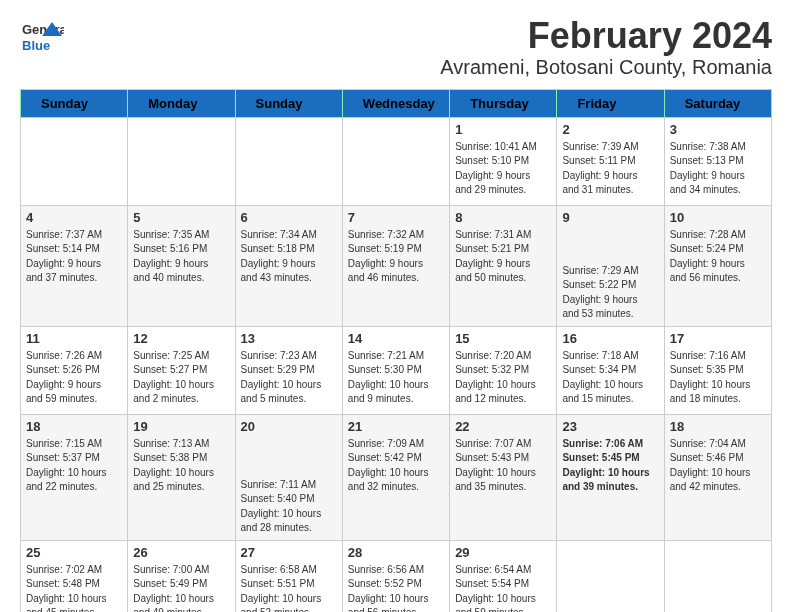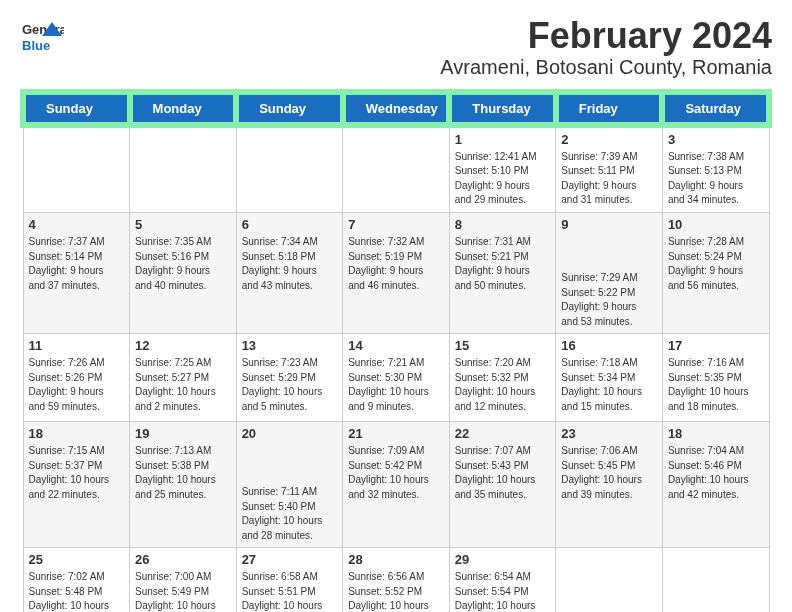--- a/index.html
+++ b/index.html
@@ -36,26 +36,26 @@
     }
     table {
       width: 100%;
       border-collapse: collapse;
       table-layout: fixed;
     }
     thead tr {
       background-color: #1a6dbf;
     }
     thead th {
-      color: #ffffff;
+      color: #000000;
       font-size: 13px;
       font-weight: bold;
       padding: 6px 20px;
       text-align: left;
-      border: 6px solid #86efac;
+      border: 1px solid #86efac;
     }
     tbody td {
       border: 1px solid #ccc;
       vertical-align: top;
       padding: 4px 5px;
       font-size: 10.5px;
       color: #333;
       height: 88px;
     }
     .day-number {
@@ -109,21 +109,21 @@
     </tr>
   </thead>
   <tbody id="calendar-body">
   <tr>
         <td class="empty-cell"></td>
         <td class="empty-cell"></td>
         <td class="empty-cell"></td>
         <td class="empty-cell"></td>
         <td>
           <span class="day-number">1</span>
-          <div class="day-info" style="white-space: pre-line;">Sunrise: 12:41 AM
+          <div class="day-info" style="white-space: pre-line;">Sunrise: 10:41 AM
 Sunset: 5:10 PM
 Daylight: 9 hours
 and 29 minutes.</div>
         </td>
         <td>
           <span class="day-number">2</span>
           <div class="day-info" style="white-space: pre-line;">Sunrise: 7:39 AM
 Sunset: 5:11 PM
 Daylight: 9 hours
 and 31 minutes.</div>
@@ -269,21 +269,21 @@
         </td>
         <td>
           <span class="day-number">22</span>
           <div class="day-info" style="white-space: pre-line;">Sunrise: 7:07 AM
 Sunset: 5:43 PM
 Daylight: 10 hours
 and 35 minutes.</div>
         </td>
         <td>
           <span class="day-number">23</span>
-          <div class="day-info" style="white-space: pre-line;">Sunrise: 7:06 AM
+          <div class="day-info" style="white-space: pre-line; font-weight: bold;">Sunrise: 7:06 AM
 Sunset: 5:45 PM
 Daylight: 10 hours
 and 39 minutes.</div>
         </td>
         <td>
           <span class="day-number">18</span>
           <div class="day-info" style="white-space: pre-line;">Sunrise: 7:04 AM
 Sunset: 5:46 PM
 Daylight: 10 hours
 and 42 minutes.</div>

